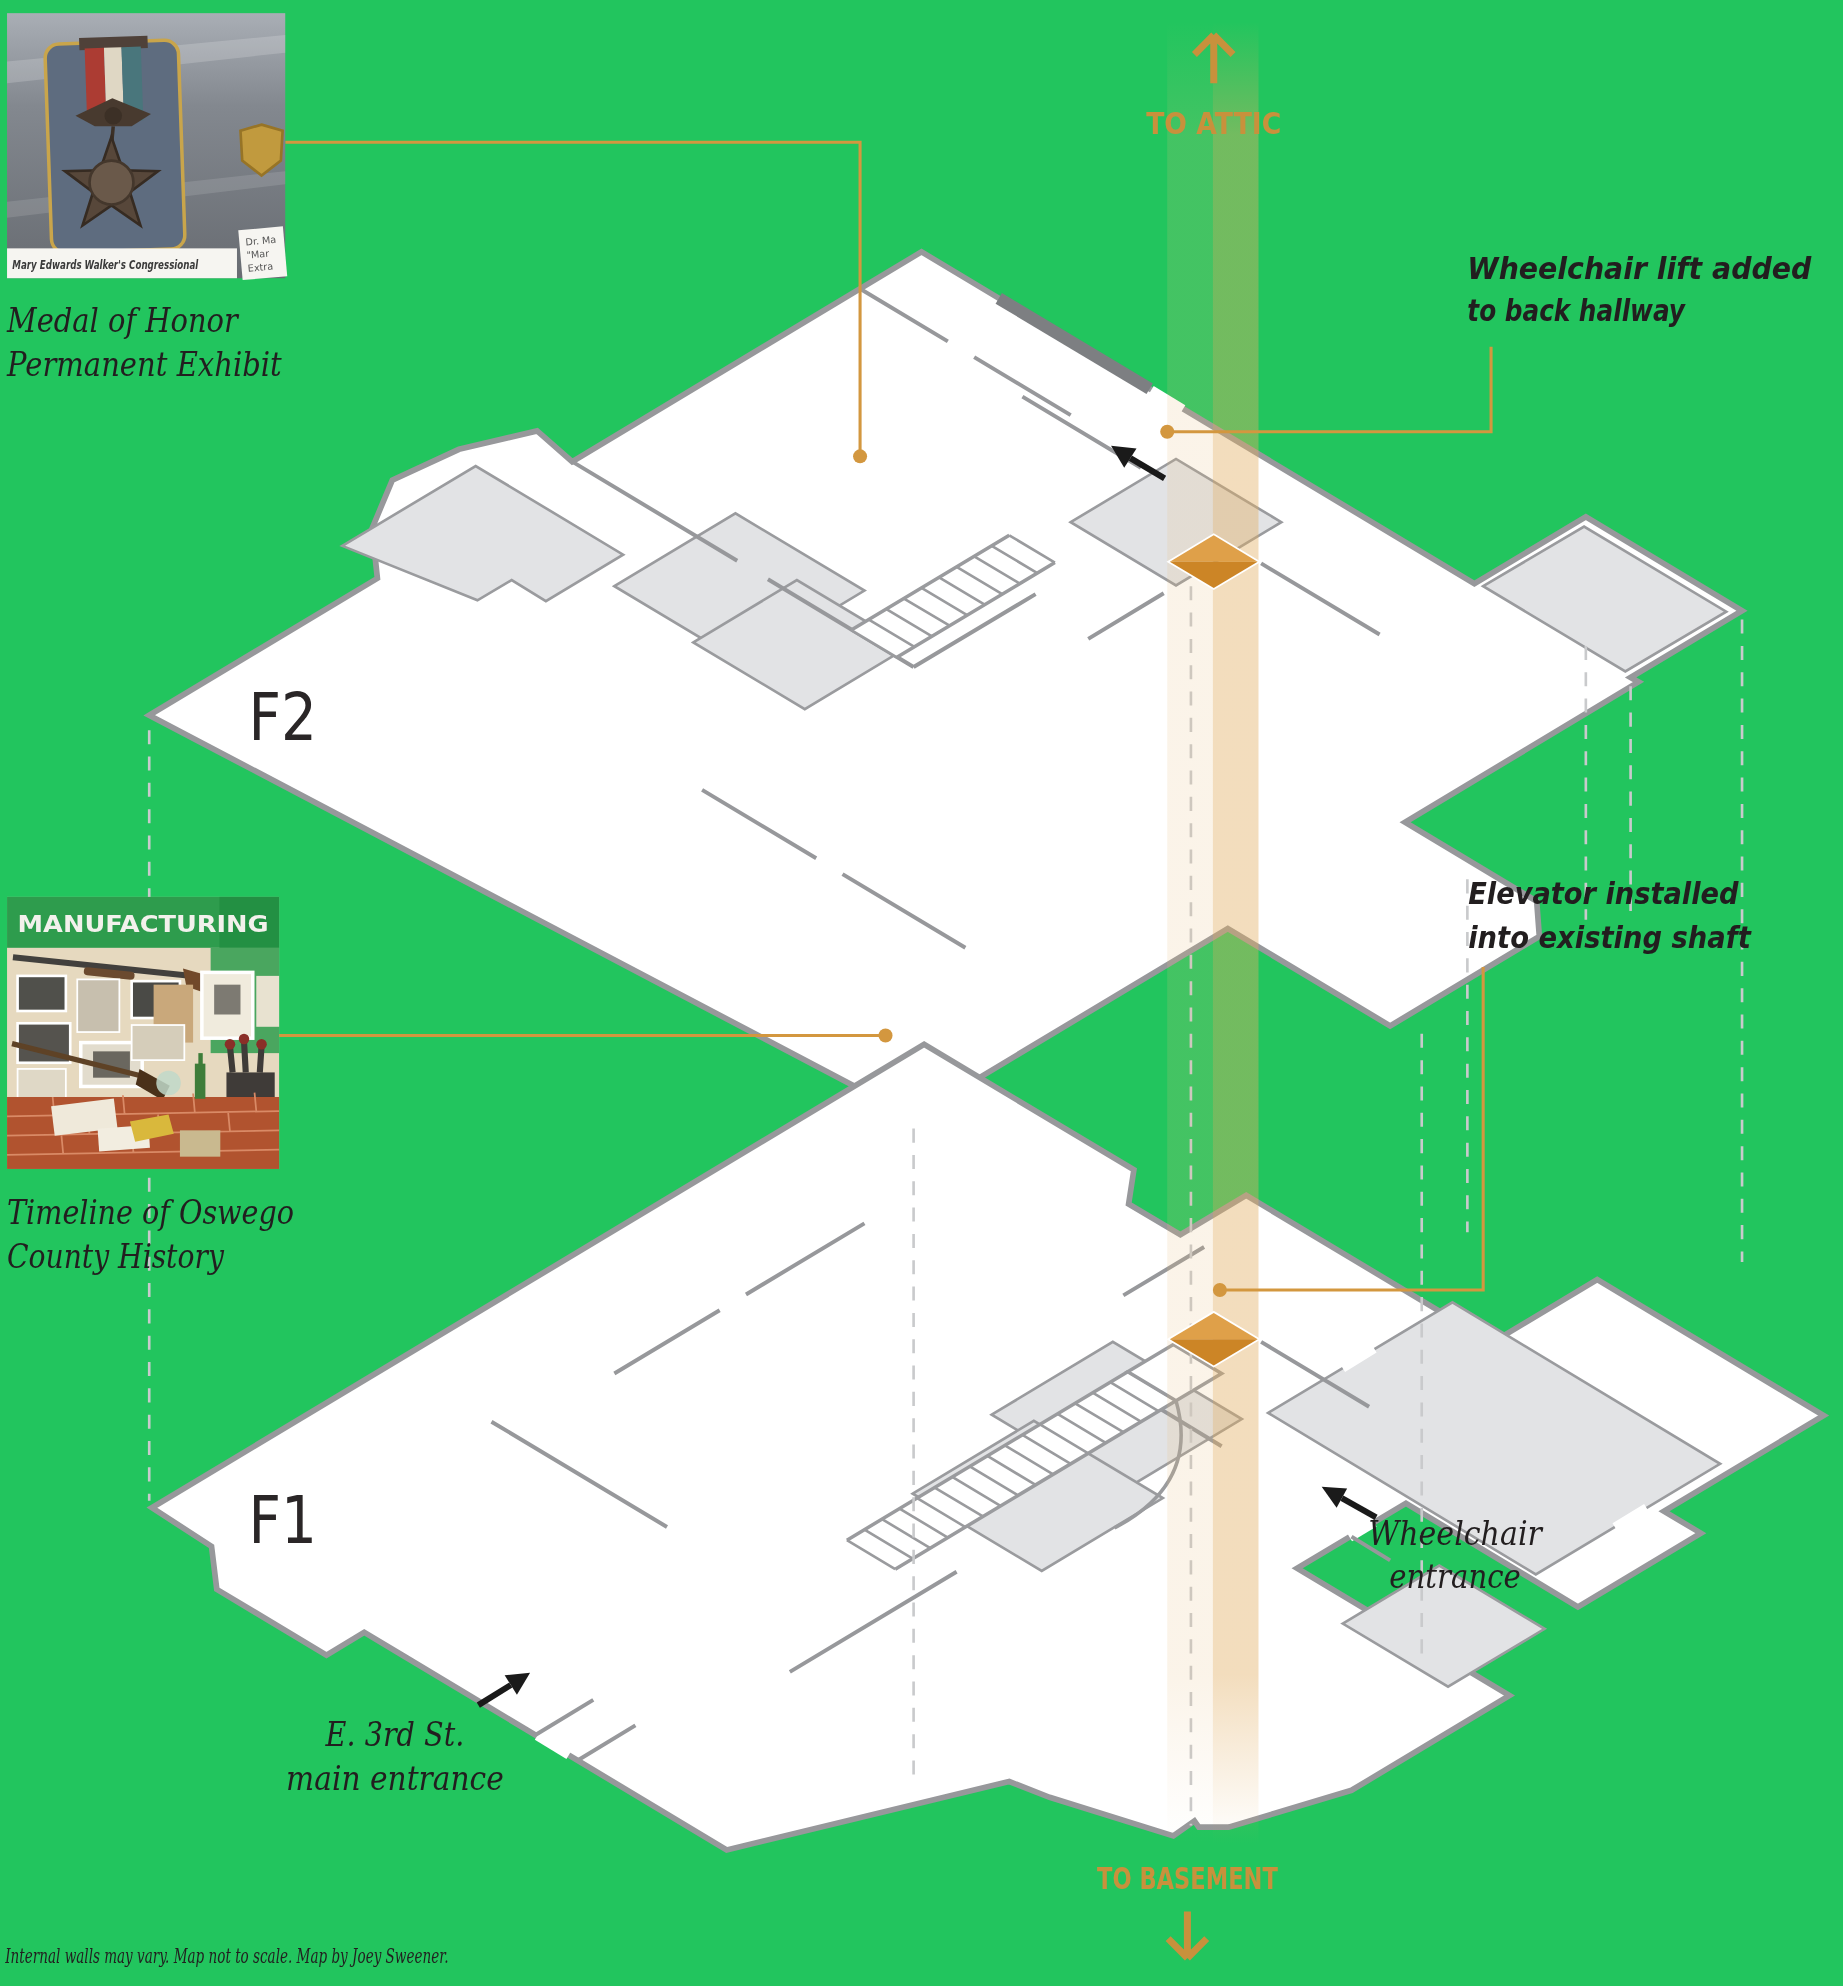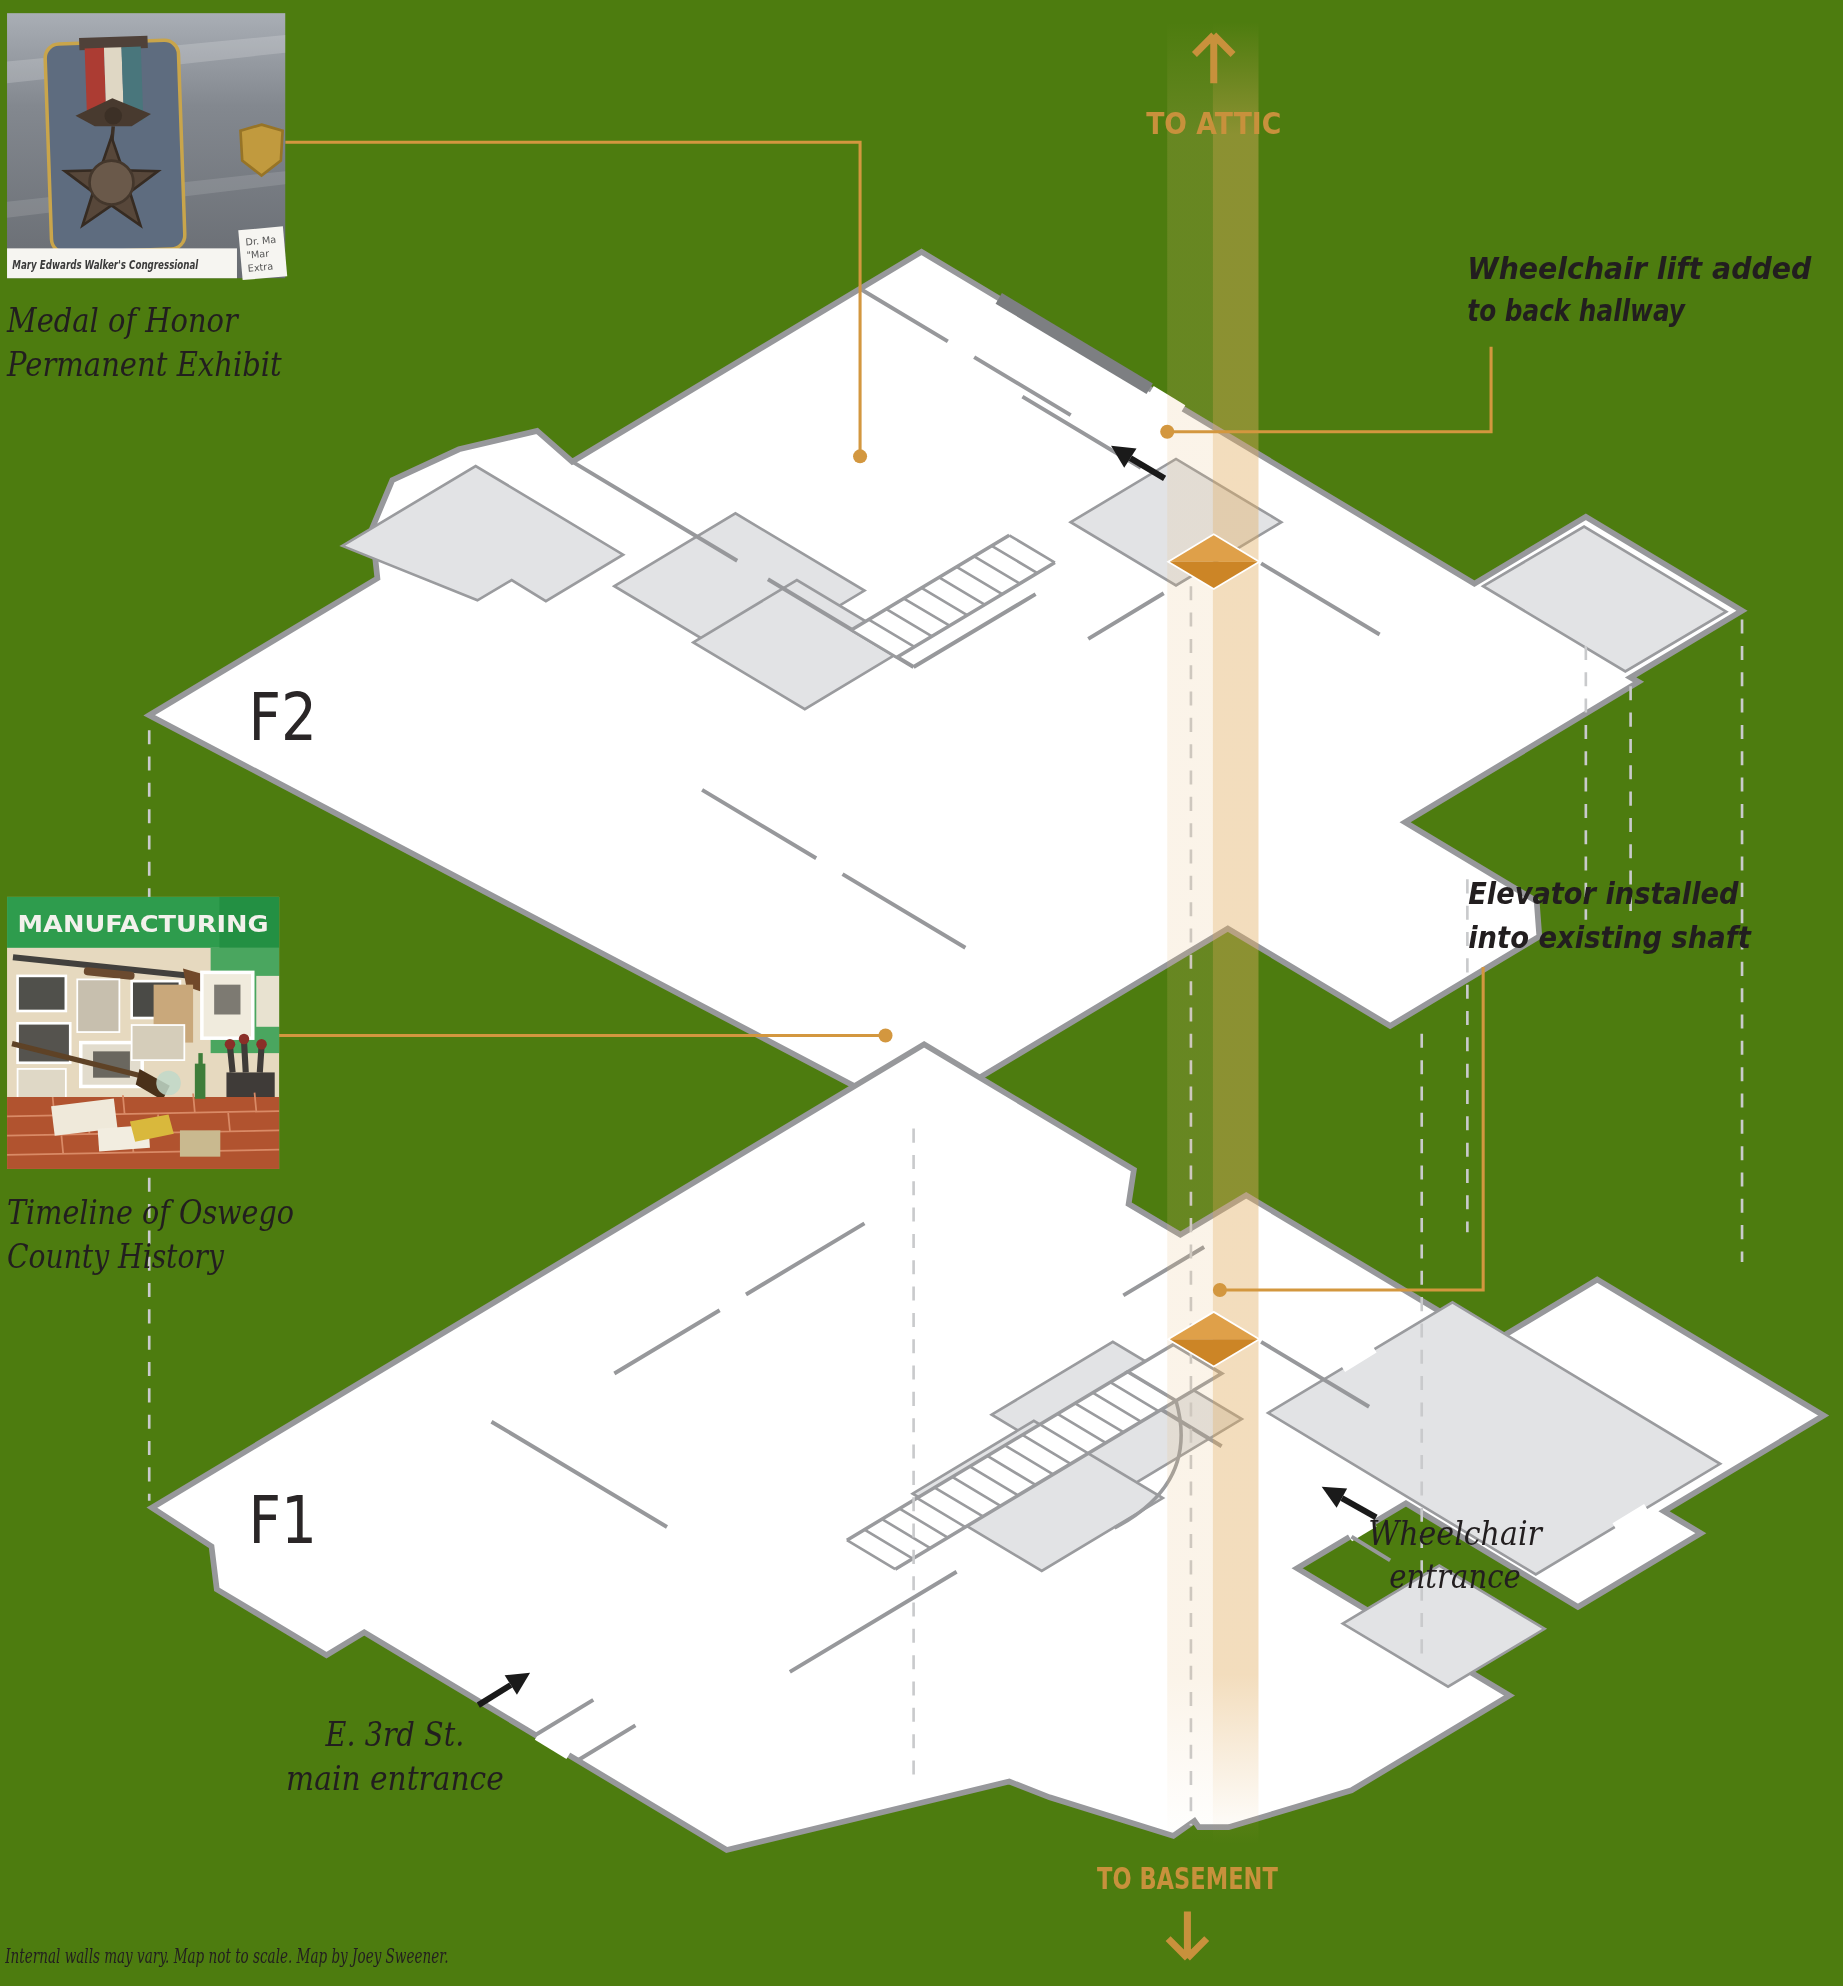--- a/index.html
+++ b/index.html
@@ -1,16 +1,16 @@
 <!DOCTYPE html>
 <html style="font-size:14px"><head>
 <meta charset="utf-8">
 <style>
   html,body{margin:0;padding:0;background:#ffffff;}
-  #page{position:relative;width:1843px;height:1986px;background:#4d7c0f;overflow:hidden;}
+  #page{position:relative;width:1843px;height:1986px;background:#22c55e;overflow:hidden;}
   svg{position:absolute;left:0;top:0;}
   .cap{font-family:"DejaVu Serif","Liberation Serif",serif;font-style:italic;fill:#221E1F;}
   .boldcall{font-family:"DejaVu Sans","Liberation Sans",sans-serif;font-weight:700;font-style:italic;fill:#221E1F;}
   .shaftlbl{font-family:"DejaVu Sans","Liberation Sans",sans-serif;font-weight:700;}
   .flabel{font-family:"DejaVu Sans","Liberation Sans",sans-serif;fill:#2A2627;}
   .tiny{font-family:"DejaVu Sans","Liberation Sans",sans-serif;}
   .outline{fill:#FFFFFF;stroke:#97989B;stroke-width:6.5;stroke-linejoin:miter;}
   .room{fill:#E2E3E5;stroke:#9A9B9E;stroke-width:3;}
   .iwall{fill:none;stroke:#97989B;stroke-width:4.5;}
   .stair{fill:none;stroke:#9A9B9E;stroke-width:3;}

